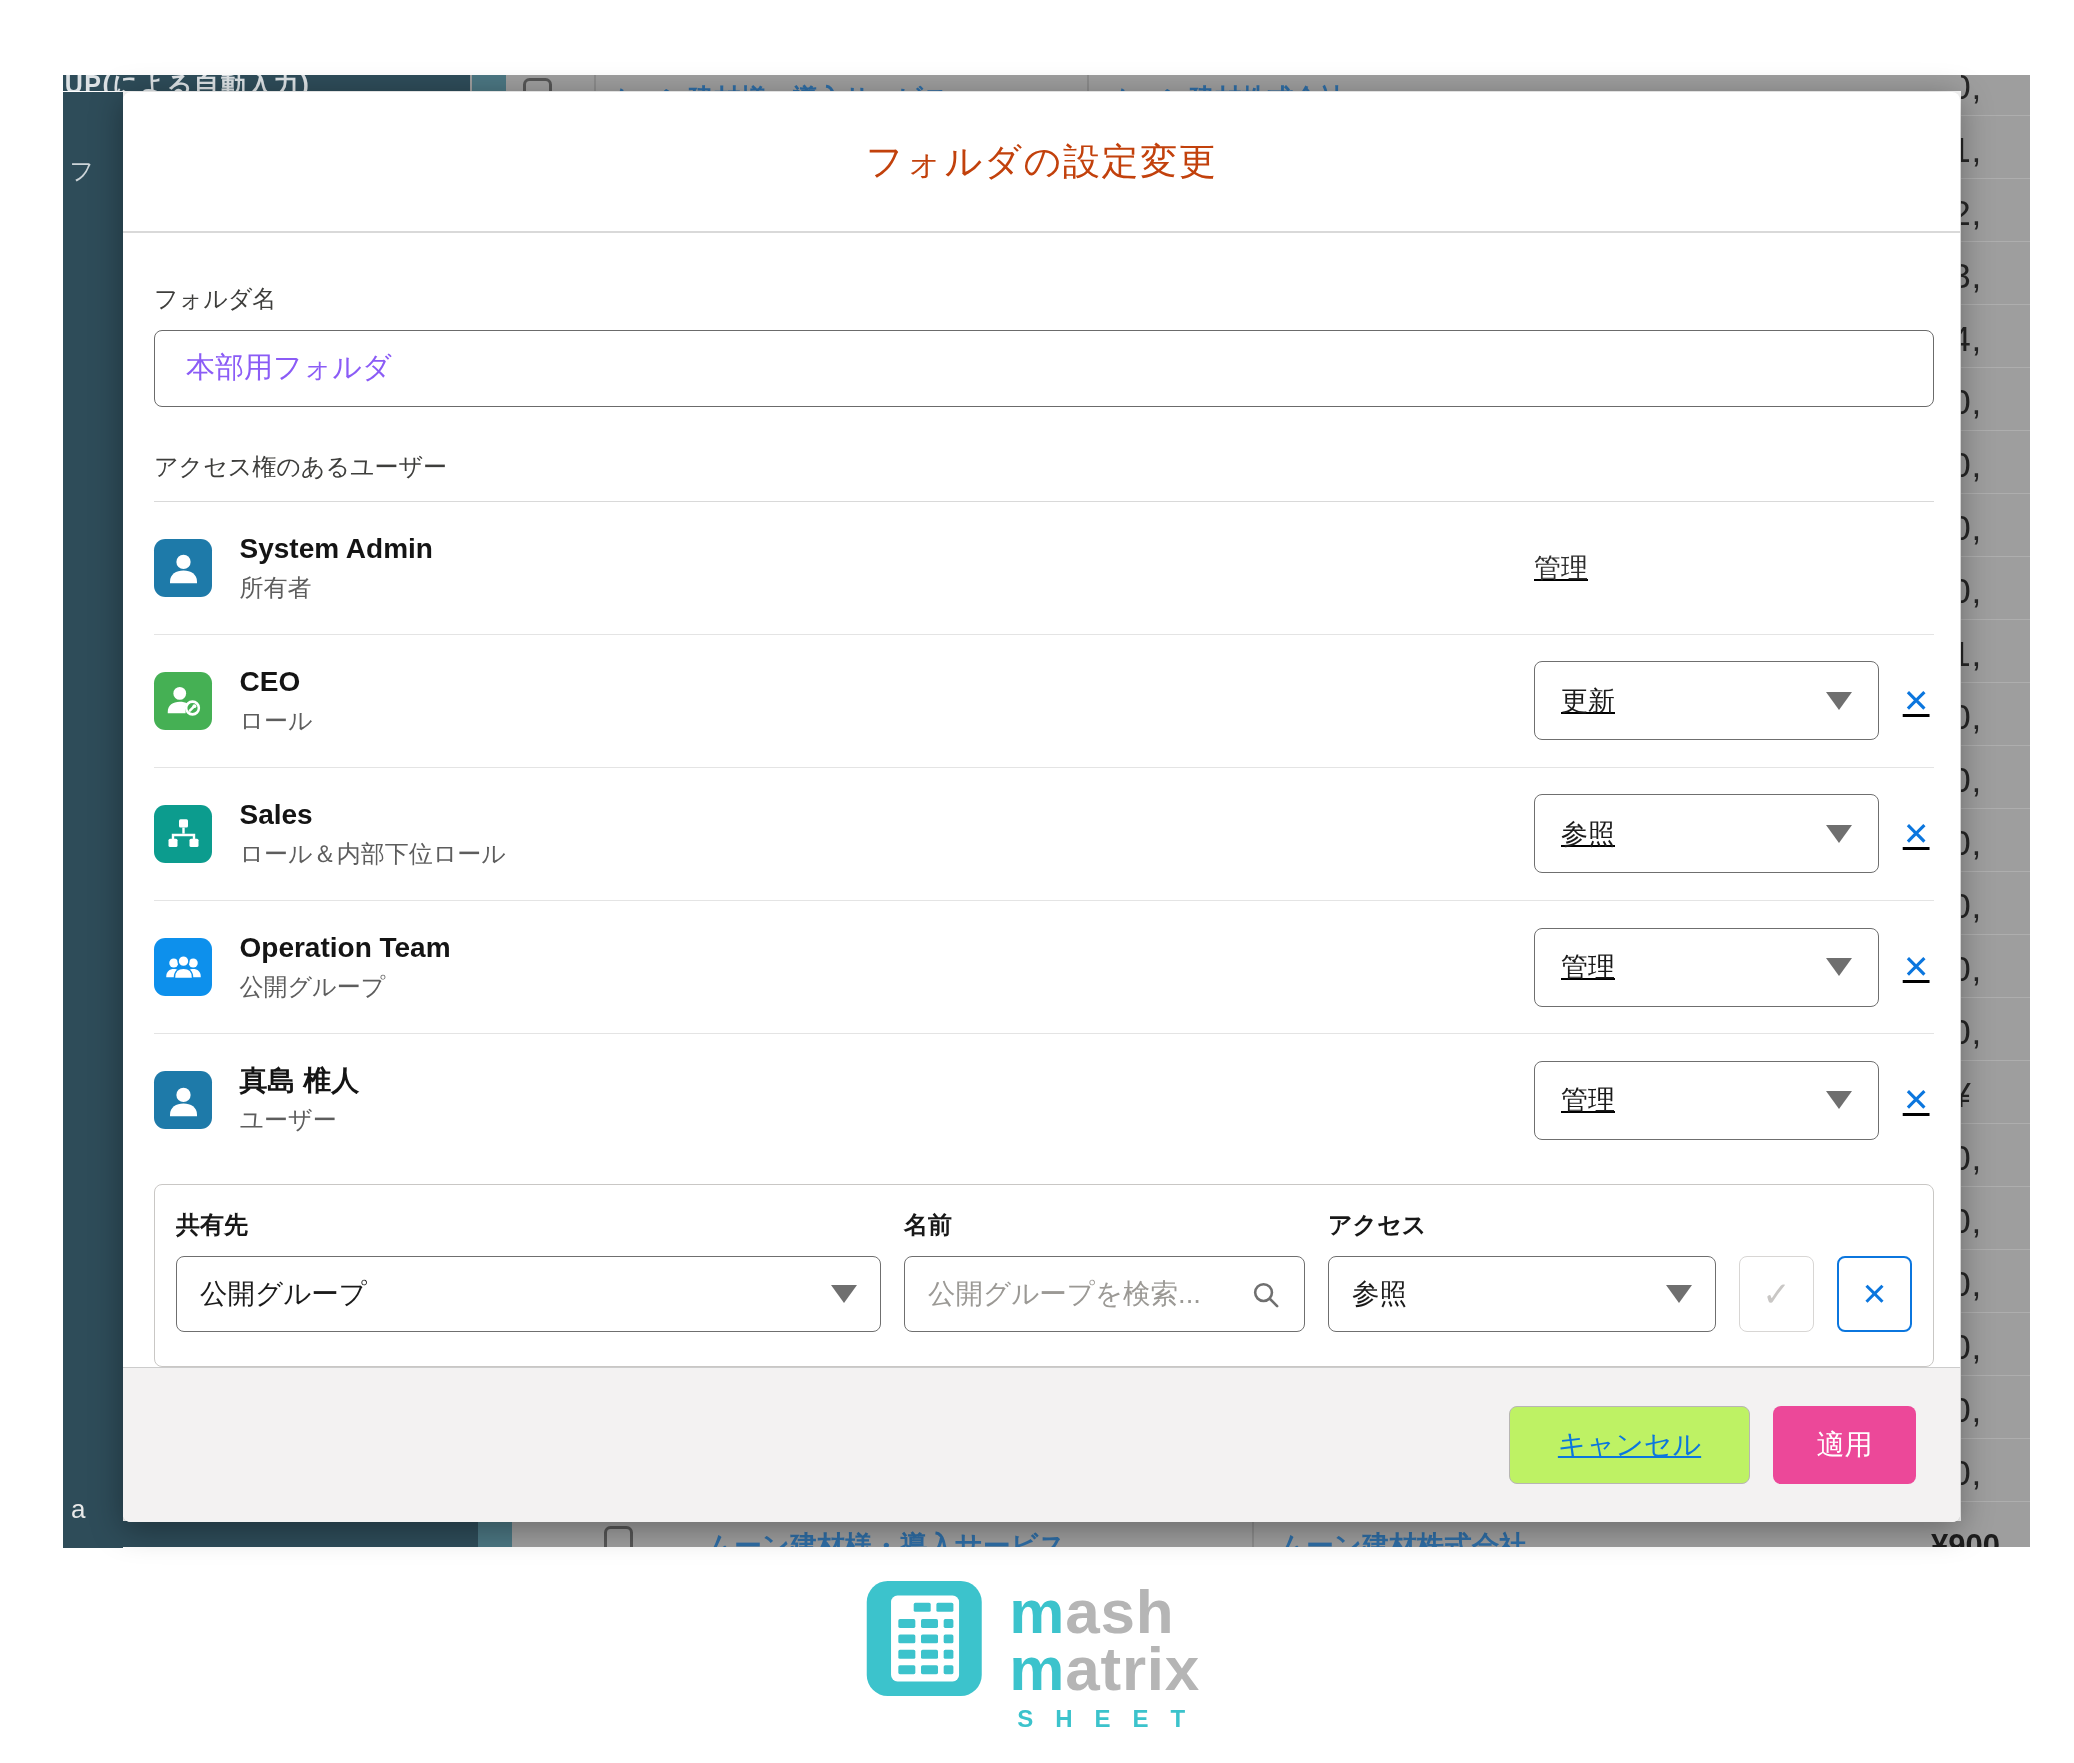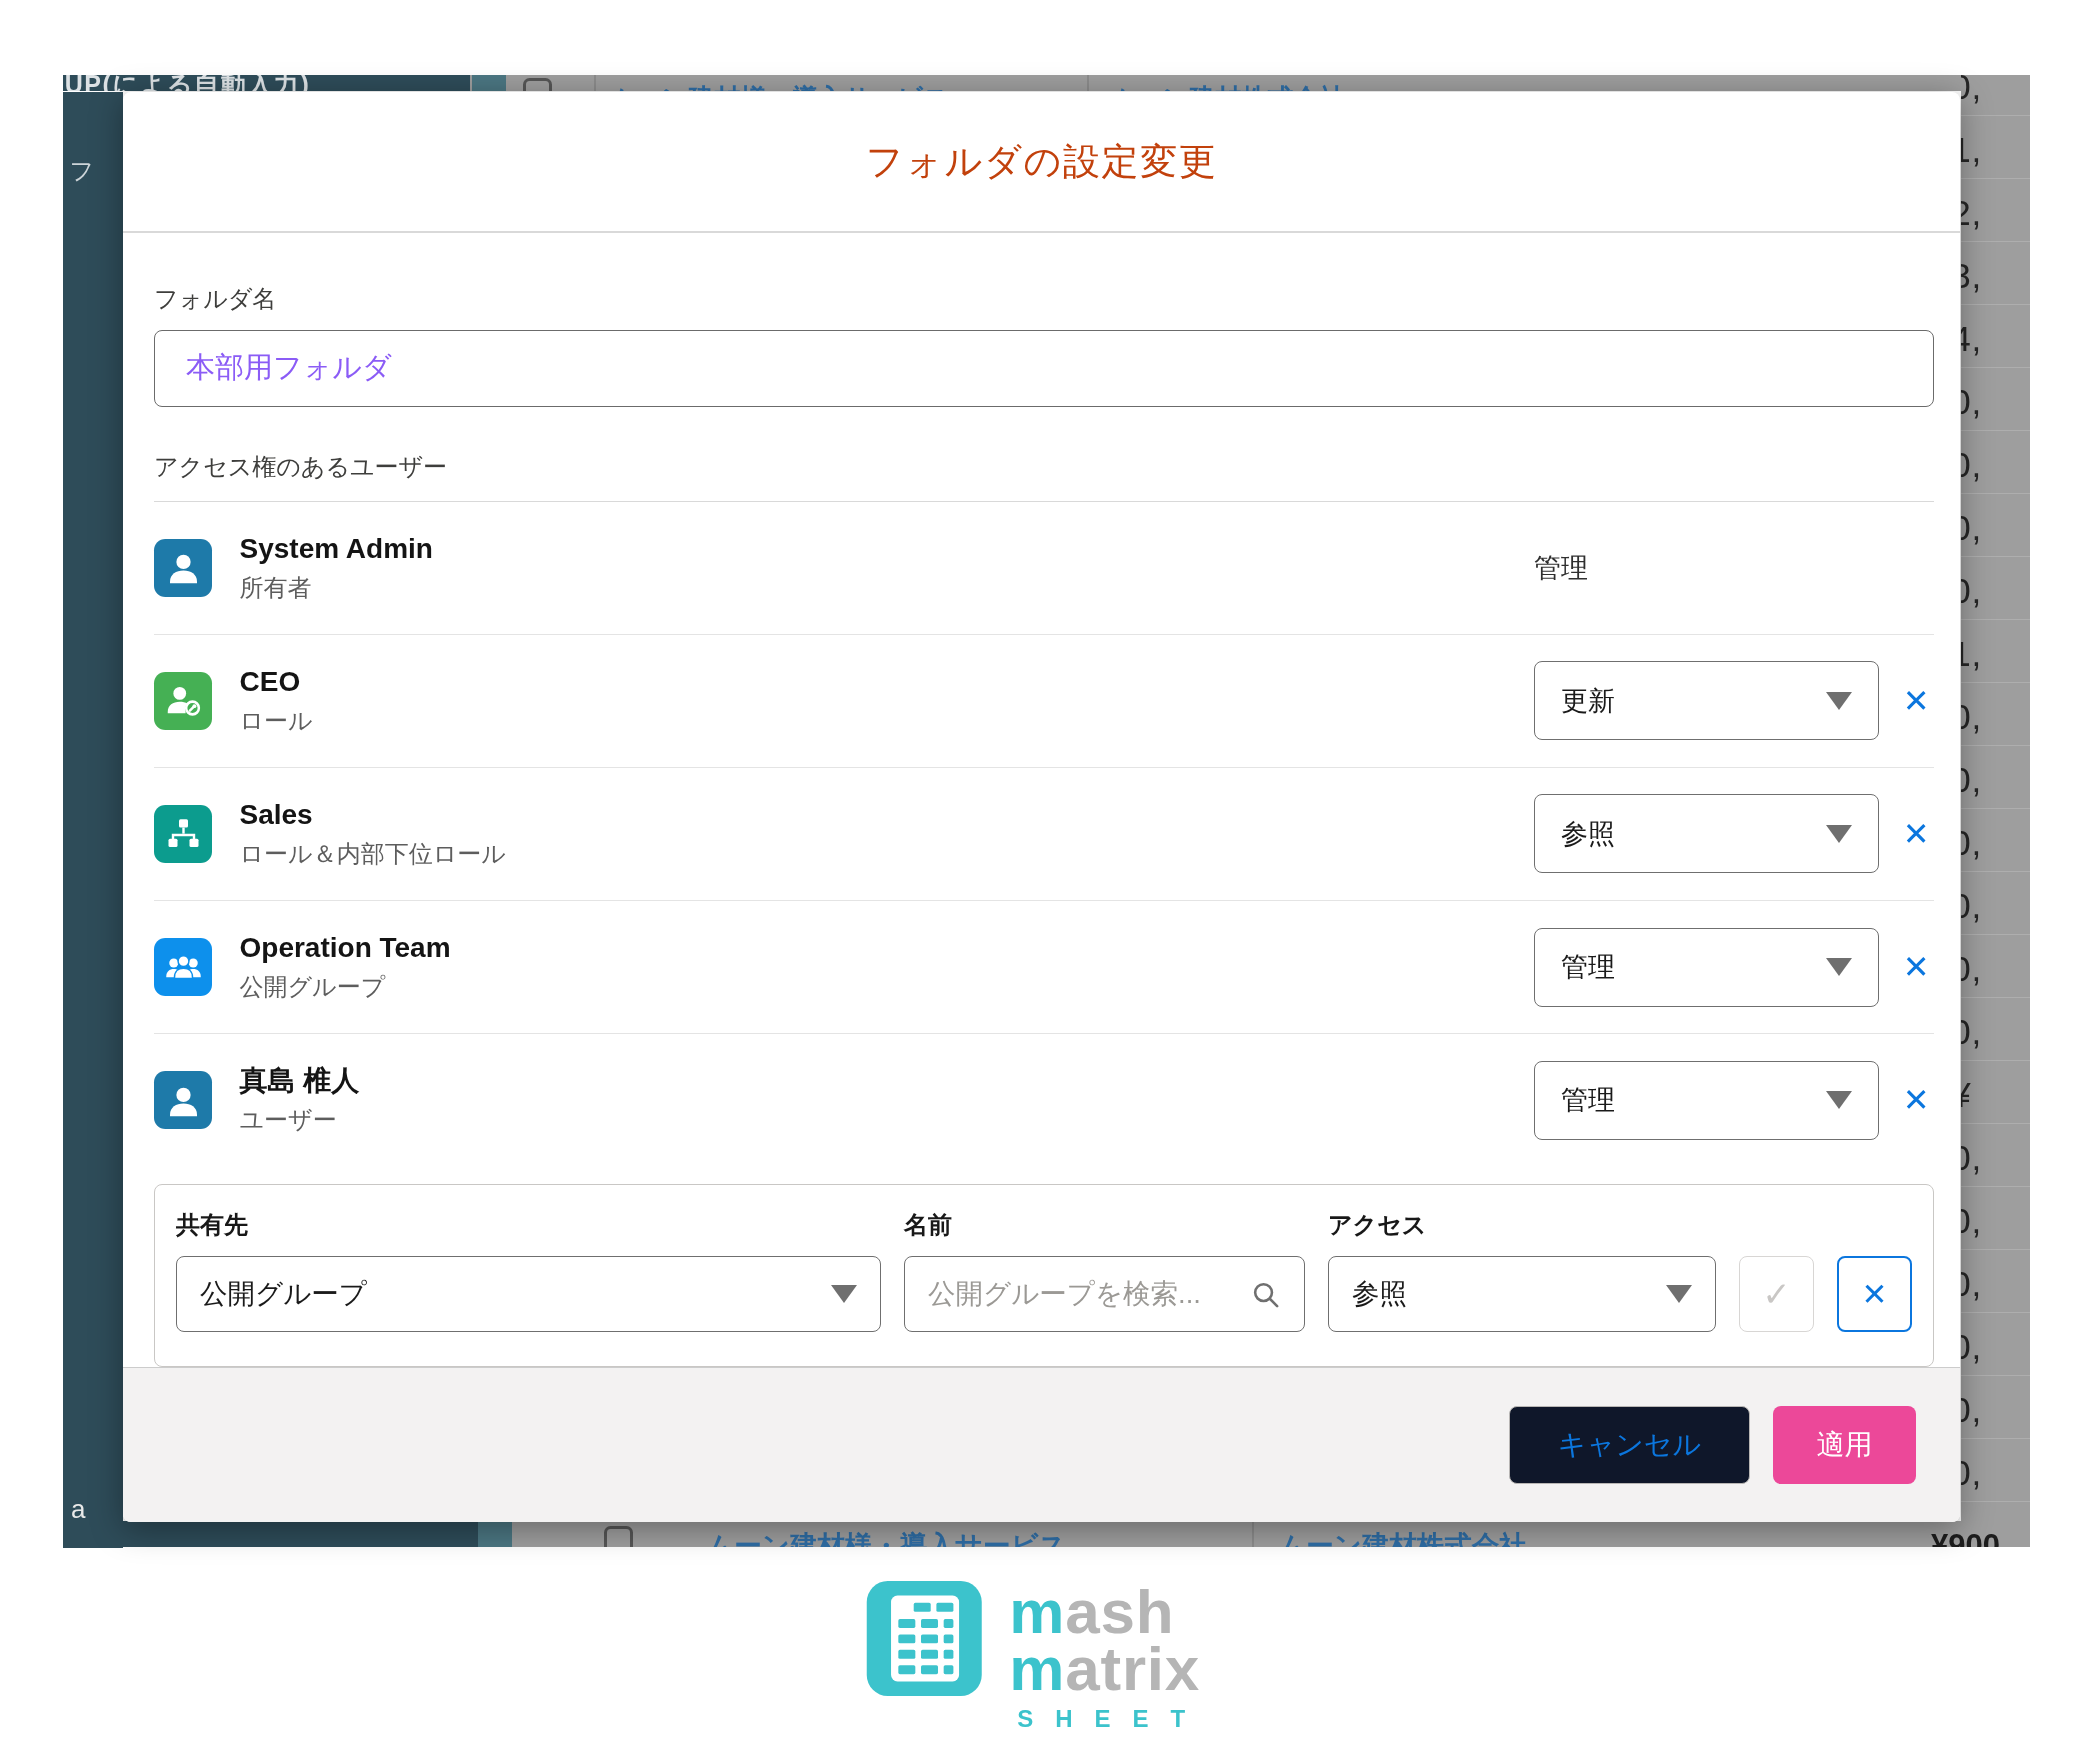--- a/index.html
+++ b/index.html
@@ -52,21 +52,21 @@
   .user-row.last{border-bottom:none;}
   .entity-icon{flex:0 0 58px;width:58px;height:58px;border-radius:11.3px;display:flex;align-items:center;justify-content:center;}
   .entity-icon svg{width:39px;height:39px;}
   .icon-user{background:#1e7aa9;}
   .icon-role{background:#45b054;}
   .icon-rolesub{background:#0c9c8e;}
   .icon-group{background:#0d90ec;}
   .user-text{display:flex;flex-direction:column;}
   .user-name{font-size:28px;font-weight:700;color:#141414;line-height:1.2;}
   .user-type{font-size:24px;color:#5d5d5d;margin-top:6.5px;}
-  .row-right{margin-left:auto;width:400px;display:flex;gap:19.4px;}
+  .row-right{margin-left:auto;width:400px;display:flex;gap:19.4px;text-decoration:underline;}
   .access-static{font-size:27px;color:#2f2f2f;}
   .select{box-sizing:border-box;width:347px;height:79px;border:1.6px solid #6f6f6f;border-radius:8px;background:#fff;
           display:flex;align-items:center;justify-content:space-between;padding:0 26px;font-size:27px;color:#1a1a1a;cursor:pointer;}
   .tri{width:0;height:0;border-left:13.8px solid transparent;border-right:13.8px solid transparent;border-top:18px solid #6f6f6f;}
   .x-btn{border:none;background:none;font-size:32px;color:#0b76de;width:36px;padding:0;cursor:pointer;font-family:inherit;}
 
   .share-panel{margin-top:18px;border:1.6px solid #c9c7c5;border-radius:8px;padding:24px 21px 34px 21px;}
   .share-grid{display:grid;grid-template-columns:705px 401px 388px 75px 75px;column-gap:23px;align-items:end;}
   .share-grid .lbl{font-size:24px;font-weight:700;color:#181818;margin-bottom:14.6px;}
   .control{box-sizing:border-box;height:76px;border:1.6px solid #6f6f6f;border-radius:8px;background:#fff;
@@ -75,21 +75,21 @@
   .search-box .ph{flex:1;color:#9b9995;white-space:nowrap;overflow:hidden;}
   .sq-btn{box-sizing:border-box;width:75px;height:76px;border-radius:8px;display:flex;align-items:center;justify-content:center;
           font-size:34px;background:#fff;cursor:pointer;font-family:inherit;}
   .check-btn{border:1.6px solid #d8d6d4;color:#c9c7c5;}
   .xblue-btn{border:2.4px solid #0b76de;color:#0b76de;font-size:31px;}
 
   .modal-footer{flex:0 0 auto;height:154px;background:#f3f2f2;border-top:1.6px solid #cccccc;
                 display:flex;align-items:center;justify-content:flex-end;gap:23px;padding-right:44px;}
   .btn{box-sizing:border-box;height:78px;border-radius:8px;font-size:28px;display:flex;align-items:center;justify-content:center;
        cursor:pointer;font-family:inherit;}
-  .btn-cancel{width:241px;background:#0f172a;border:1.6px solid #b8b6b4;color:#0b76de;}
+  .btn-cancel{width:241px;background:#bef264;border:1.6px solid #b8b6b4;color:#0b76de;text-decoration:underline;}
   .btn-apply{width:143px;background:#ec4899;border:none;color:#ffffff;}
 
   
   .logo{position:absolute;left:50%;top:1581px;transform:translateX(-50%);display:flex;gap:27.5px;align-items:flex-start;z-index:5;}
   .logo-icon{width:115px;height:115px;background:#3cc3cc;border-radius:21px;position:relative;flex:0 0 auto;}
   .logo-text{display:flex;flex-direction:column;line-height:0.92;padding-top:1.6px;}
   .logo-word{font-size:62px;font-weight:800;letter-spacing:0.8px;color:#b5b5b5;}
   .logo-word .accent{color:#3cc3cc;}
   .logo-sheet{margin-top:11.3px;font-size:24px;font-weight:700;color:#3cc3cc;letter-spacing:22px;padding-left:8px;}
 </style>

